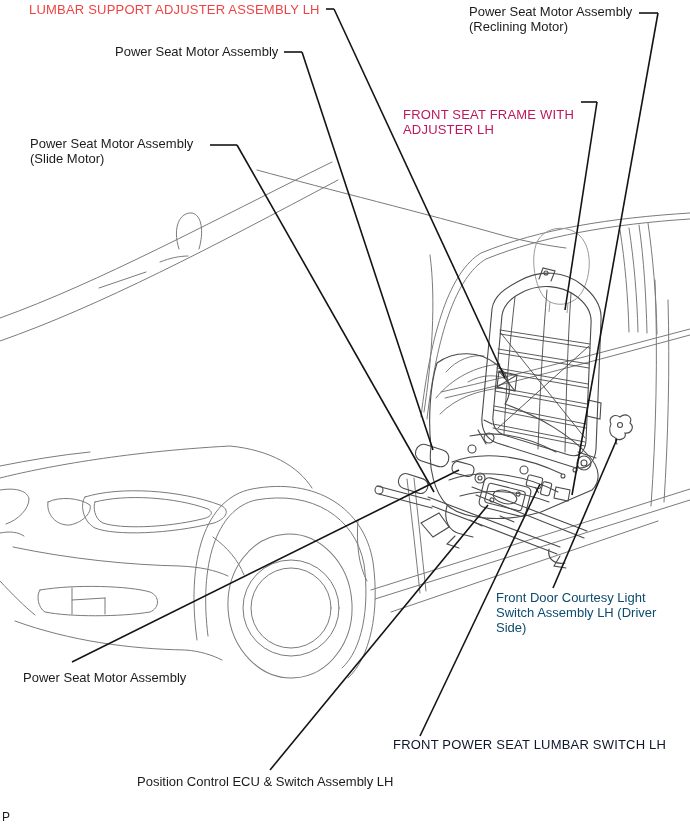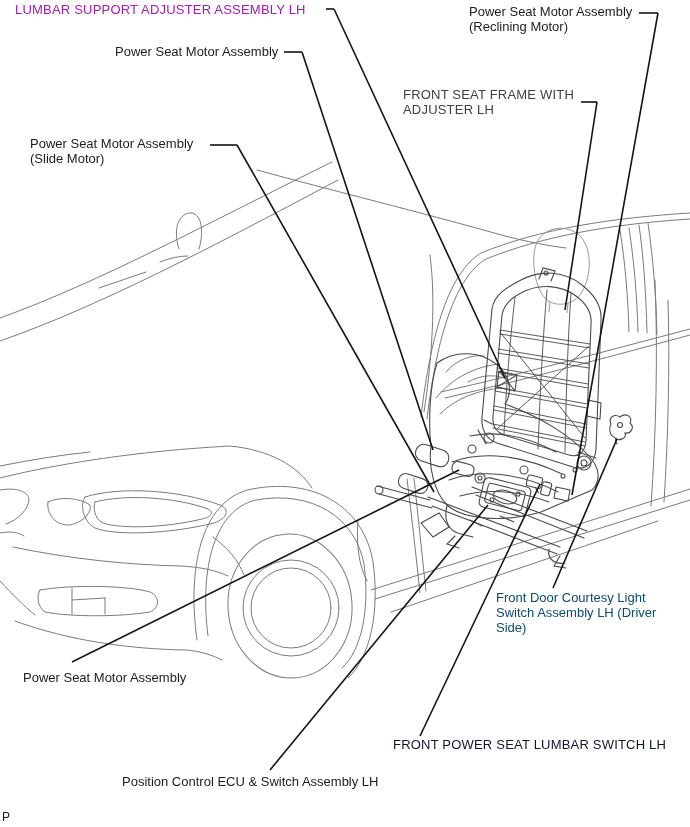--- a/index.html
+++ b/index.html
@@ -189,48 +189,48 @@
         <line x1="210" y1="145" x2="237" y2="145"></line>
         <line x1="237" y1="145" x2="434" y2="492"></line>
         <line x1="553" y1="588" x2="617" y2="439"></line>
         <line x1="72" y1="662" x2="459" y2="470"></line>
         <line x1="420" y1="736" x2="540" y2="484"></line>
         <line x1="270" y1="770" x2="488" y2="505"></line>
       </g>
   </svg>
 
   <div id="labels-layer">
-      <div class="label caps" style="left: 15px; top: 2px; color: #a21caf;">
+      <div class="label caps" style="left: 29px; top: 2px; color: #ef4444;">
         <div>LUMBAR SUPPORT ADJUSTER ASSEMBLY LH</div>
       </div>
       <div class="label" style="left: 469px; top: 4px; color: rgb(28, 28, 28);">
         <div>Power Seat Motor Assembly</div>
         <div>(Reclining Motor)</div>
       </div>
       <div class="label" style="left: 115px; top: 44px; color: rgb(28, 28, 28);">
         <div>Power Seat Motor Assembly</div>
       </div>
-      <div class="label caps" style="left: 403px; top: 87px; color: #404040;">
+      <div class="label caps" style="left: 403px; top: 107px; color: #be185d;">
         <div>FRONT SEAT FRAME WITH</div>
         <div>ADJUSTER LH</div>
       </div>
       <div class="label" style="left: 30px; top: 136px; color: rgb(28, 28, 28);">
         <div>Power Seat Motor Assembly</div>
         <div>(Slide Motor)</div>
       </div>
       <div class="label" style="left: 496px; top: 590px; color: #0c4a6e;">
         <div>Front Door Courtesy Light</div>
         <div>Switch Assembly LH (Driver</div>
         <div>Side)</div>
       </div>
       <div class="label" style="left: 23px; top: 670px; color: rgb(28, 28, 28);">
         <div>Power Seat Motor Assembly</div>
       </div>
       <div class="label caps" style="left: 393px; top: 737px; color: #0f172a;">
         <div>FRONT POWER SEAT LUMBAR SWITCH LH</div>
       </div>
-      <div class="label" style="left: 122px; top: 774px; color: rgb(28, 28, 28);">
+      <div class="label" style="left: 137px; top: 774px; color: rgb(28, 28, 28);">
         <div>Position Control ECU &amp; Switch Assembly LH</div>
       </div>
     </div>
 
   <div id="footnote">P</div>
 </div>
 
 </body></html>

